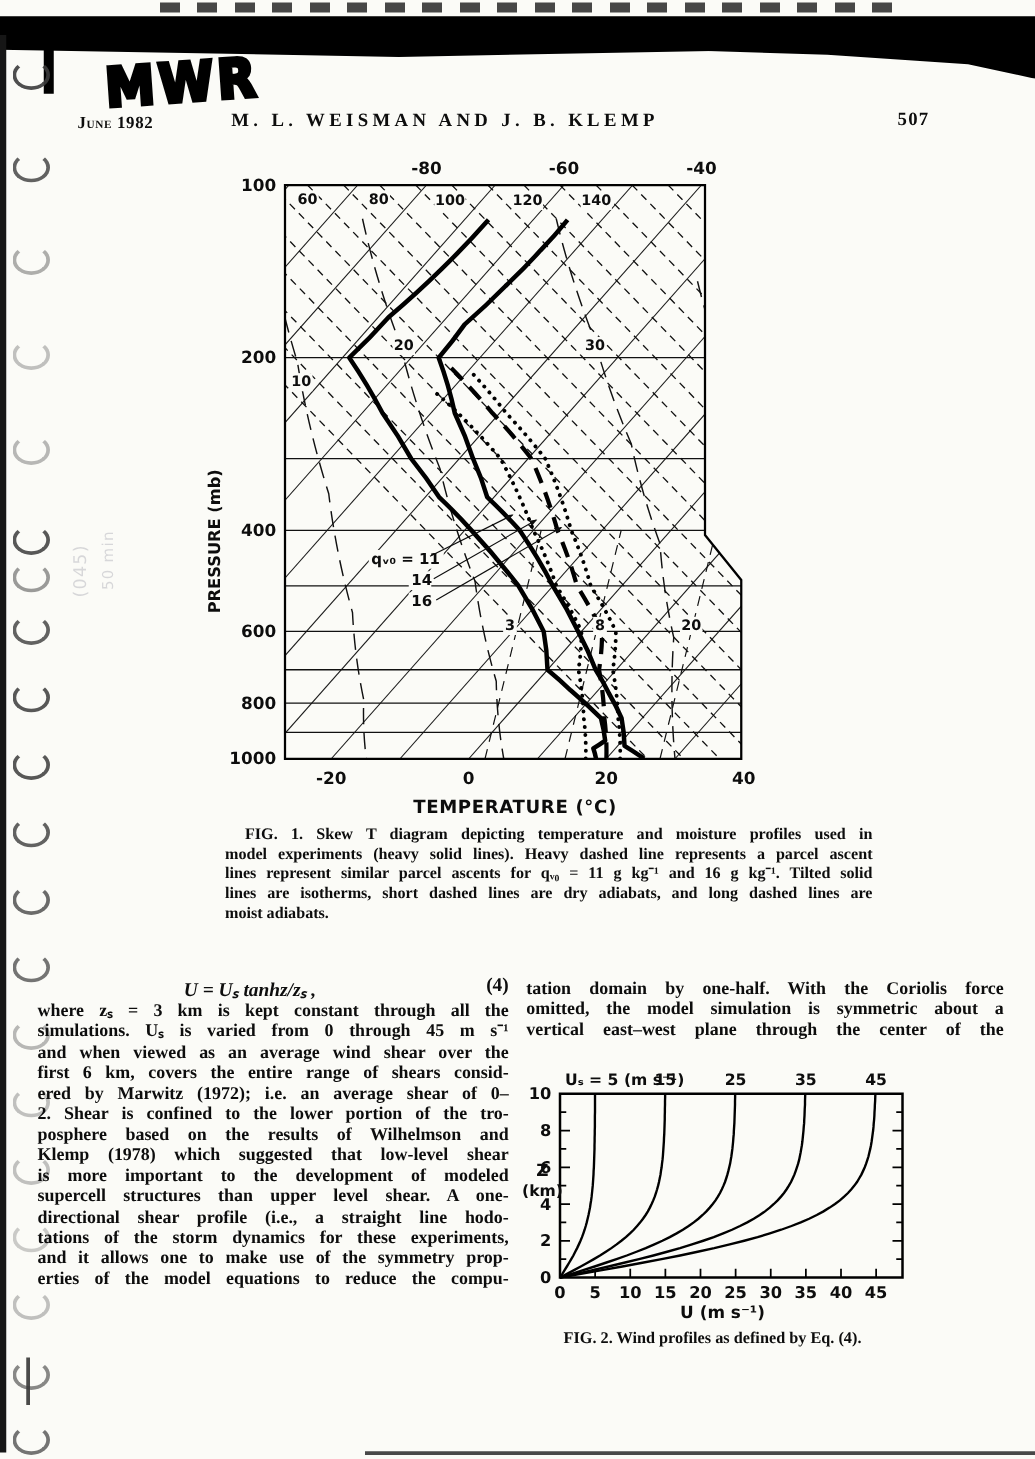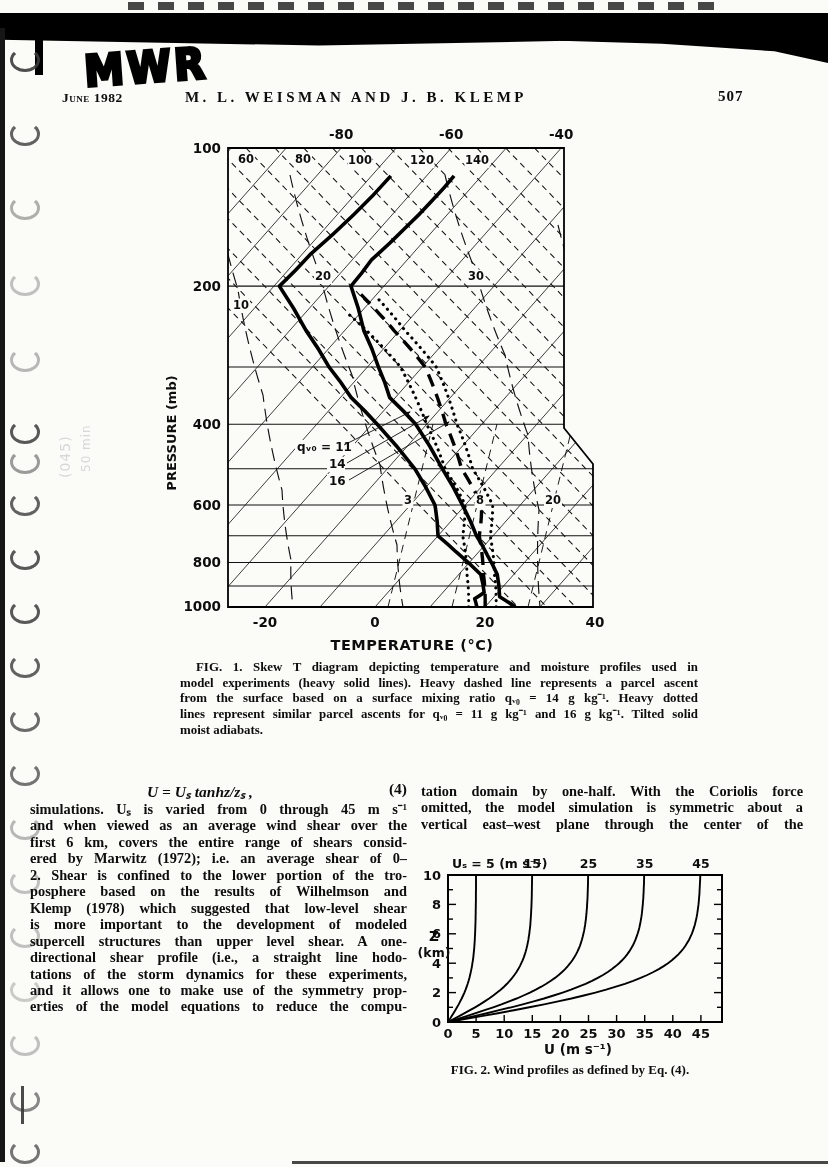--- a/index.html
+++ b/index.html
@@ -216,31 +216,32 @@
       <rect x="327" y="474" width="18" height="15" fill="#fbfbf7"></rect>
       <text x="329" y="485" font-size="12" font-weight="bold" text-anchor="start">16</text>
       <line x1="344" y1="445" x2="410" y2="412" stroke="#0d0d0d" stroke-width="0.9" marker-end="url(#arr)"></line>
       <line x1="347" y1="463" x2="429" y2="416" stroke="#0d0d0d" stroke-width="0.9" marker-end="url(#arr)"></line>
       <line x1="349" y1="480" x2="449" y2="422" stroke="#0d0d0d" stroke-width="0.9" marker-end="url(#arr)"></line>
     </g>
   </svg>
 <div class="abs f1cap" id="f1cap">
     <div class="jline indent1">FIG. 1. Skew T diagram depicting temperature and moisture profiles used in</div>
     <div class="jline">model experiments (heavy solid lines). Heavy dashed line represents a parcel ascent</div>
-    <div class="jline">from the surface based on a surface mixing ratio qᵥ₀ = 14 g kg⁻¹. Heavy dotted</div>
     <div class="jline">lines represent similar parcel ascents for qᵥ₀ = 11 g kg⁻¹ and 16 g kg⁻¹. Tilted solid</div>
+    <div class="jline">lines are isotherms, short dashed lines are dry adiabats, and long dashed lines are</div>
     <div class="jline lastline">moist adiabats.</div>
   </div>
 
 <div class="abs eqrow">
   <span class="eq">U = Uₛ tanhz/zₛ ,</span>
   <span class="eqnum">(4)</span>
 </div>
 
 <div class="abs col" id="lcol">
+    <div class="jline">where zₛ = 3 km is kept constant through all the</div>
     <div class="jline">simulations. Uₛ is varied from 0 through 45 m s⁻¹</div>
     <div class="jline">and when viewed as an average wind shear over the</div>
     <div class="jline">first 6 km, covers the entire range of shears consid-</div>
     <div class="jline">ered by Marwitz (1972); i.e. an average shear of 0–</div>
     <div class="jline">2. Shear is confined to the lower portion of the tro-</div>
     <div class="jline">posphere based on the results of Wilhelmson and</div>
     <div class="jline">Klemp (1978) which suggested that low-level shear</div>
     <div class="jline">is more important to the development of modeled</div>
     <div class="jline">supercell structures than upper level shear. A one-</div>
     <div class="jline">directional shear profile (i.e., a straight line hodo-</div>

